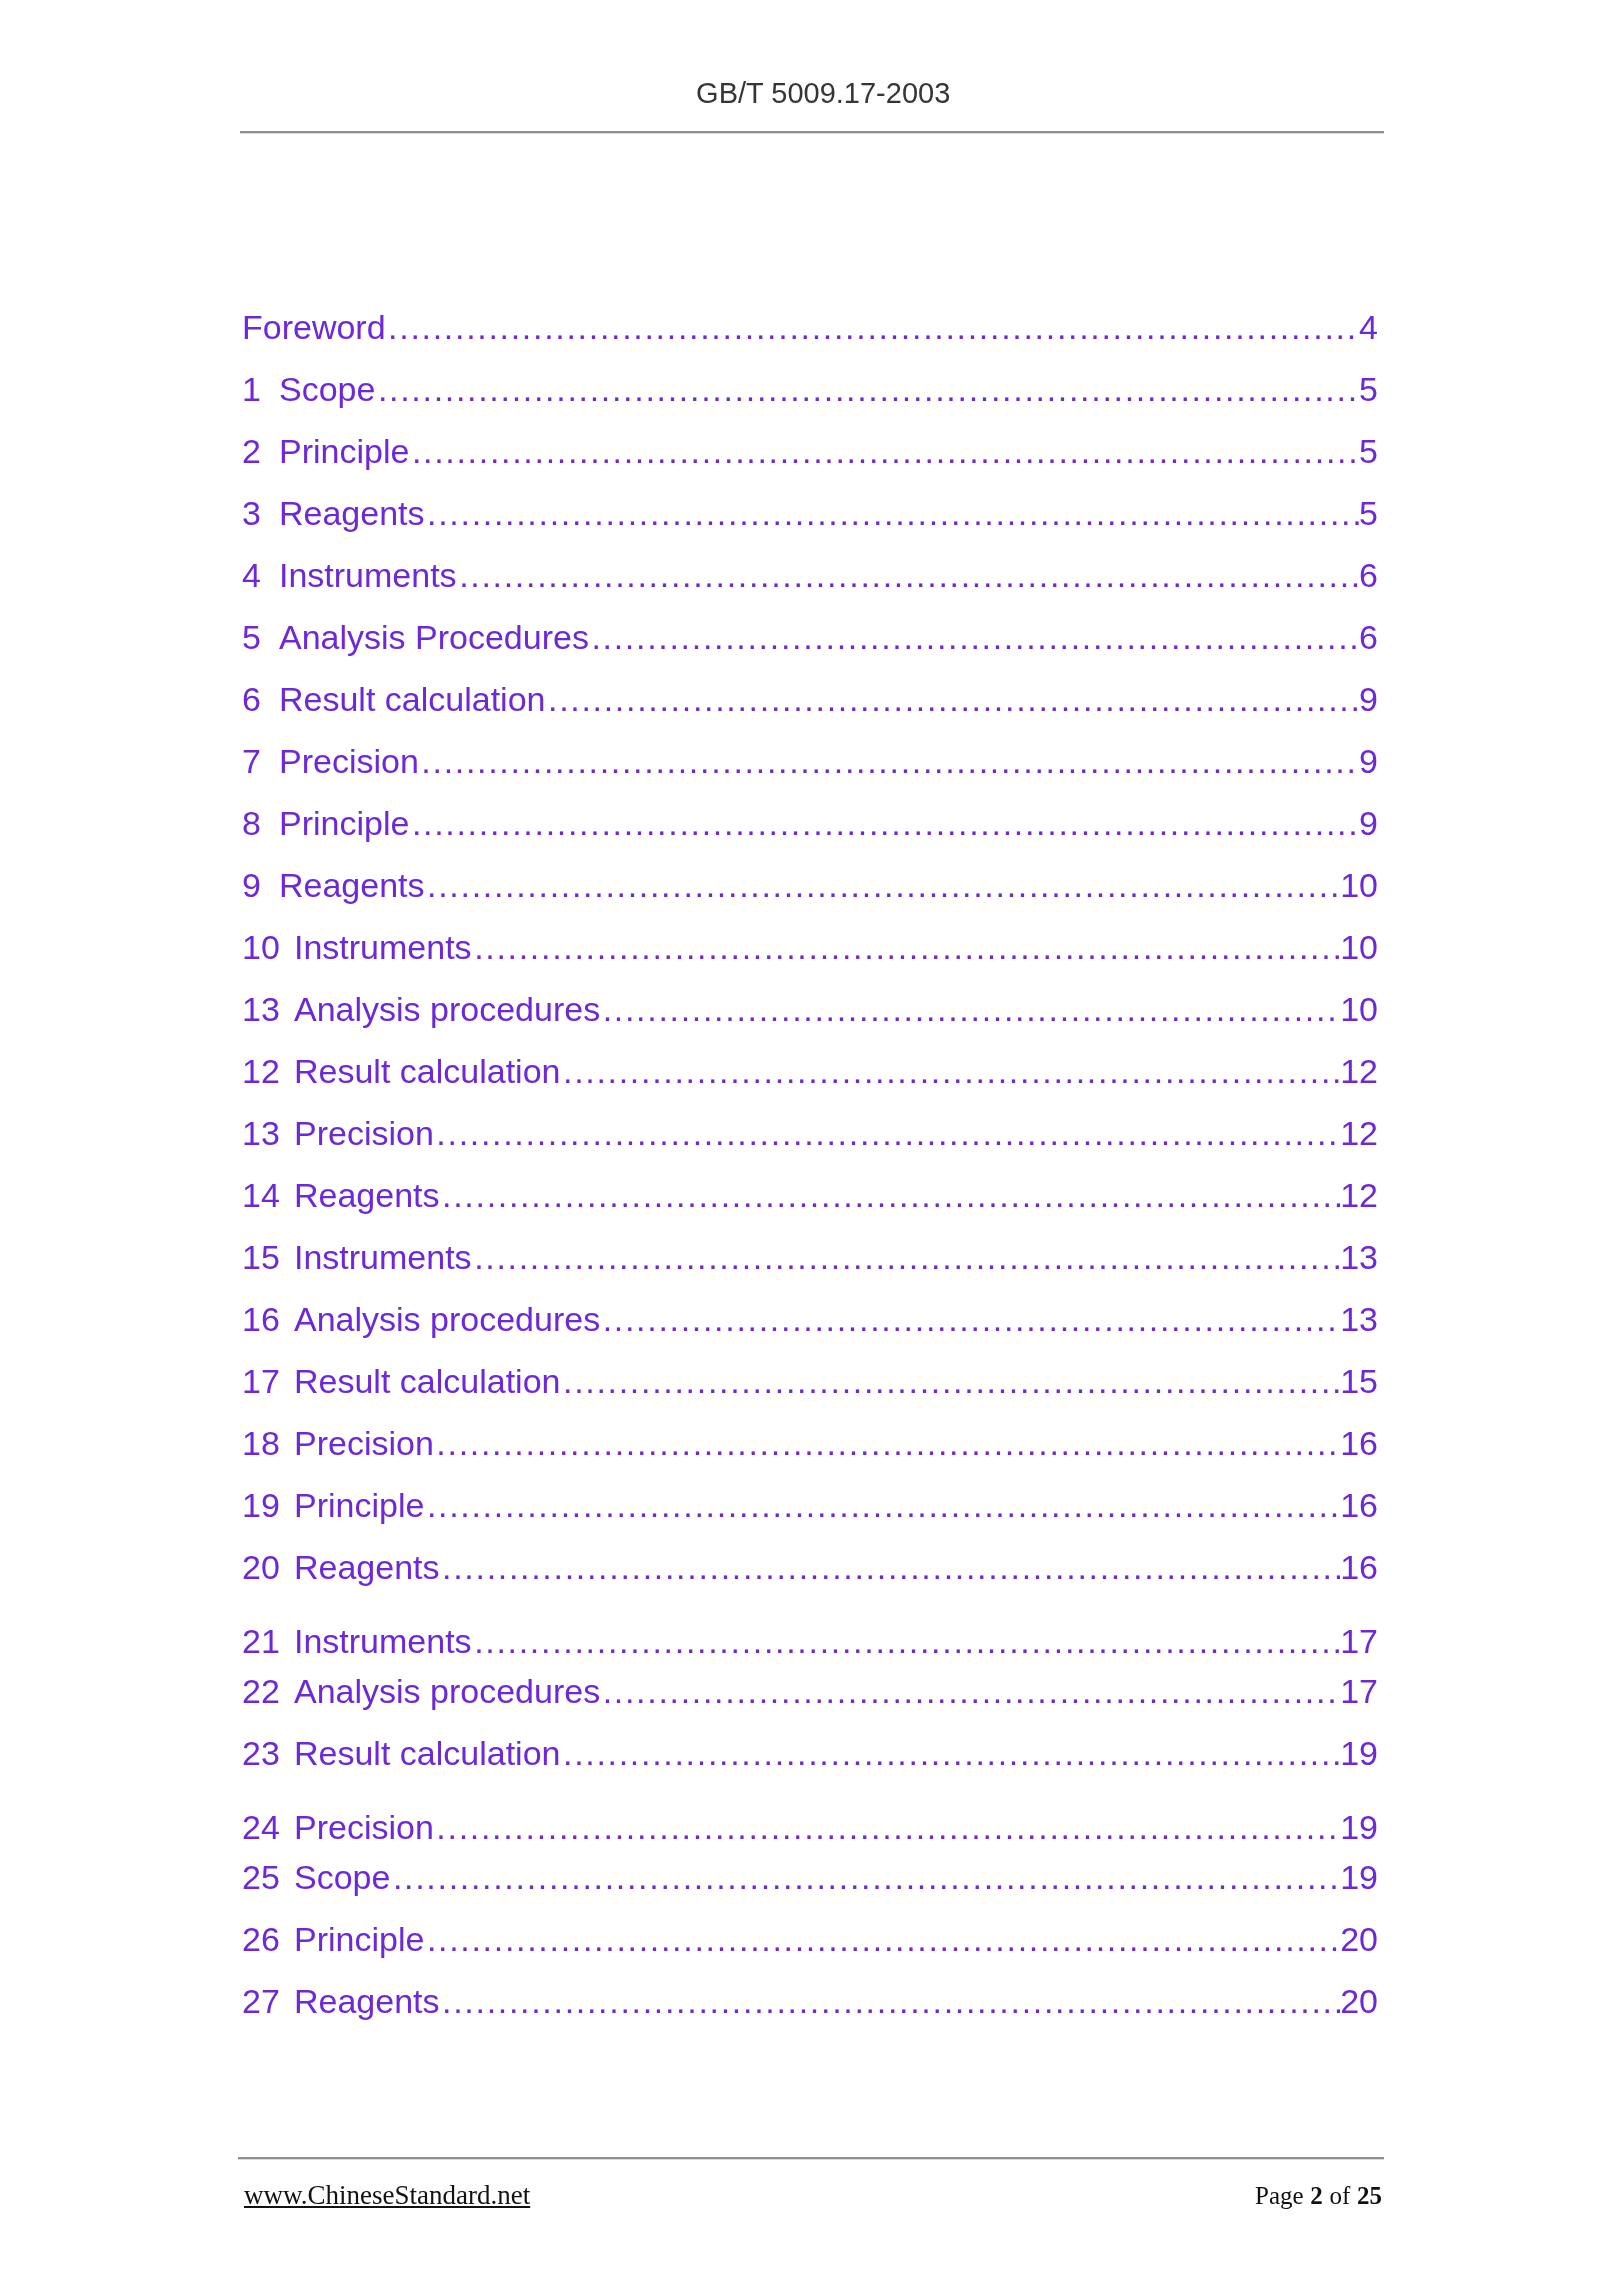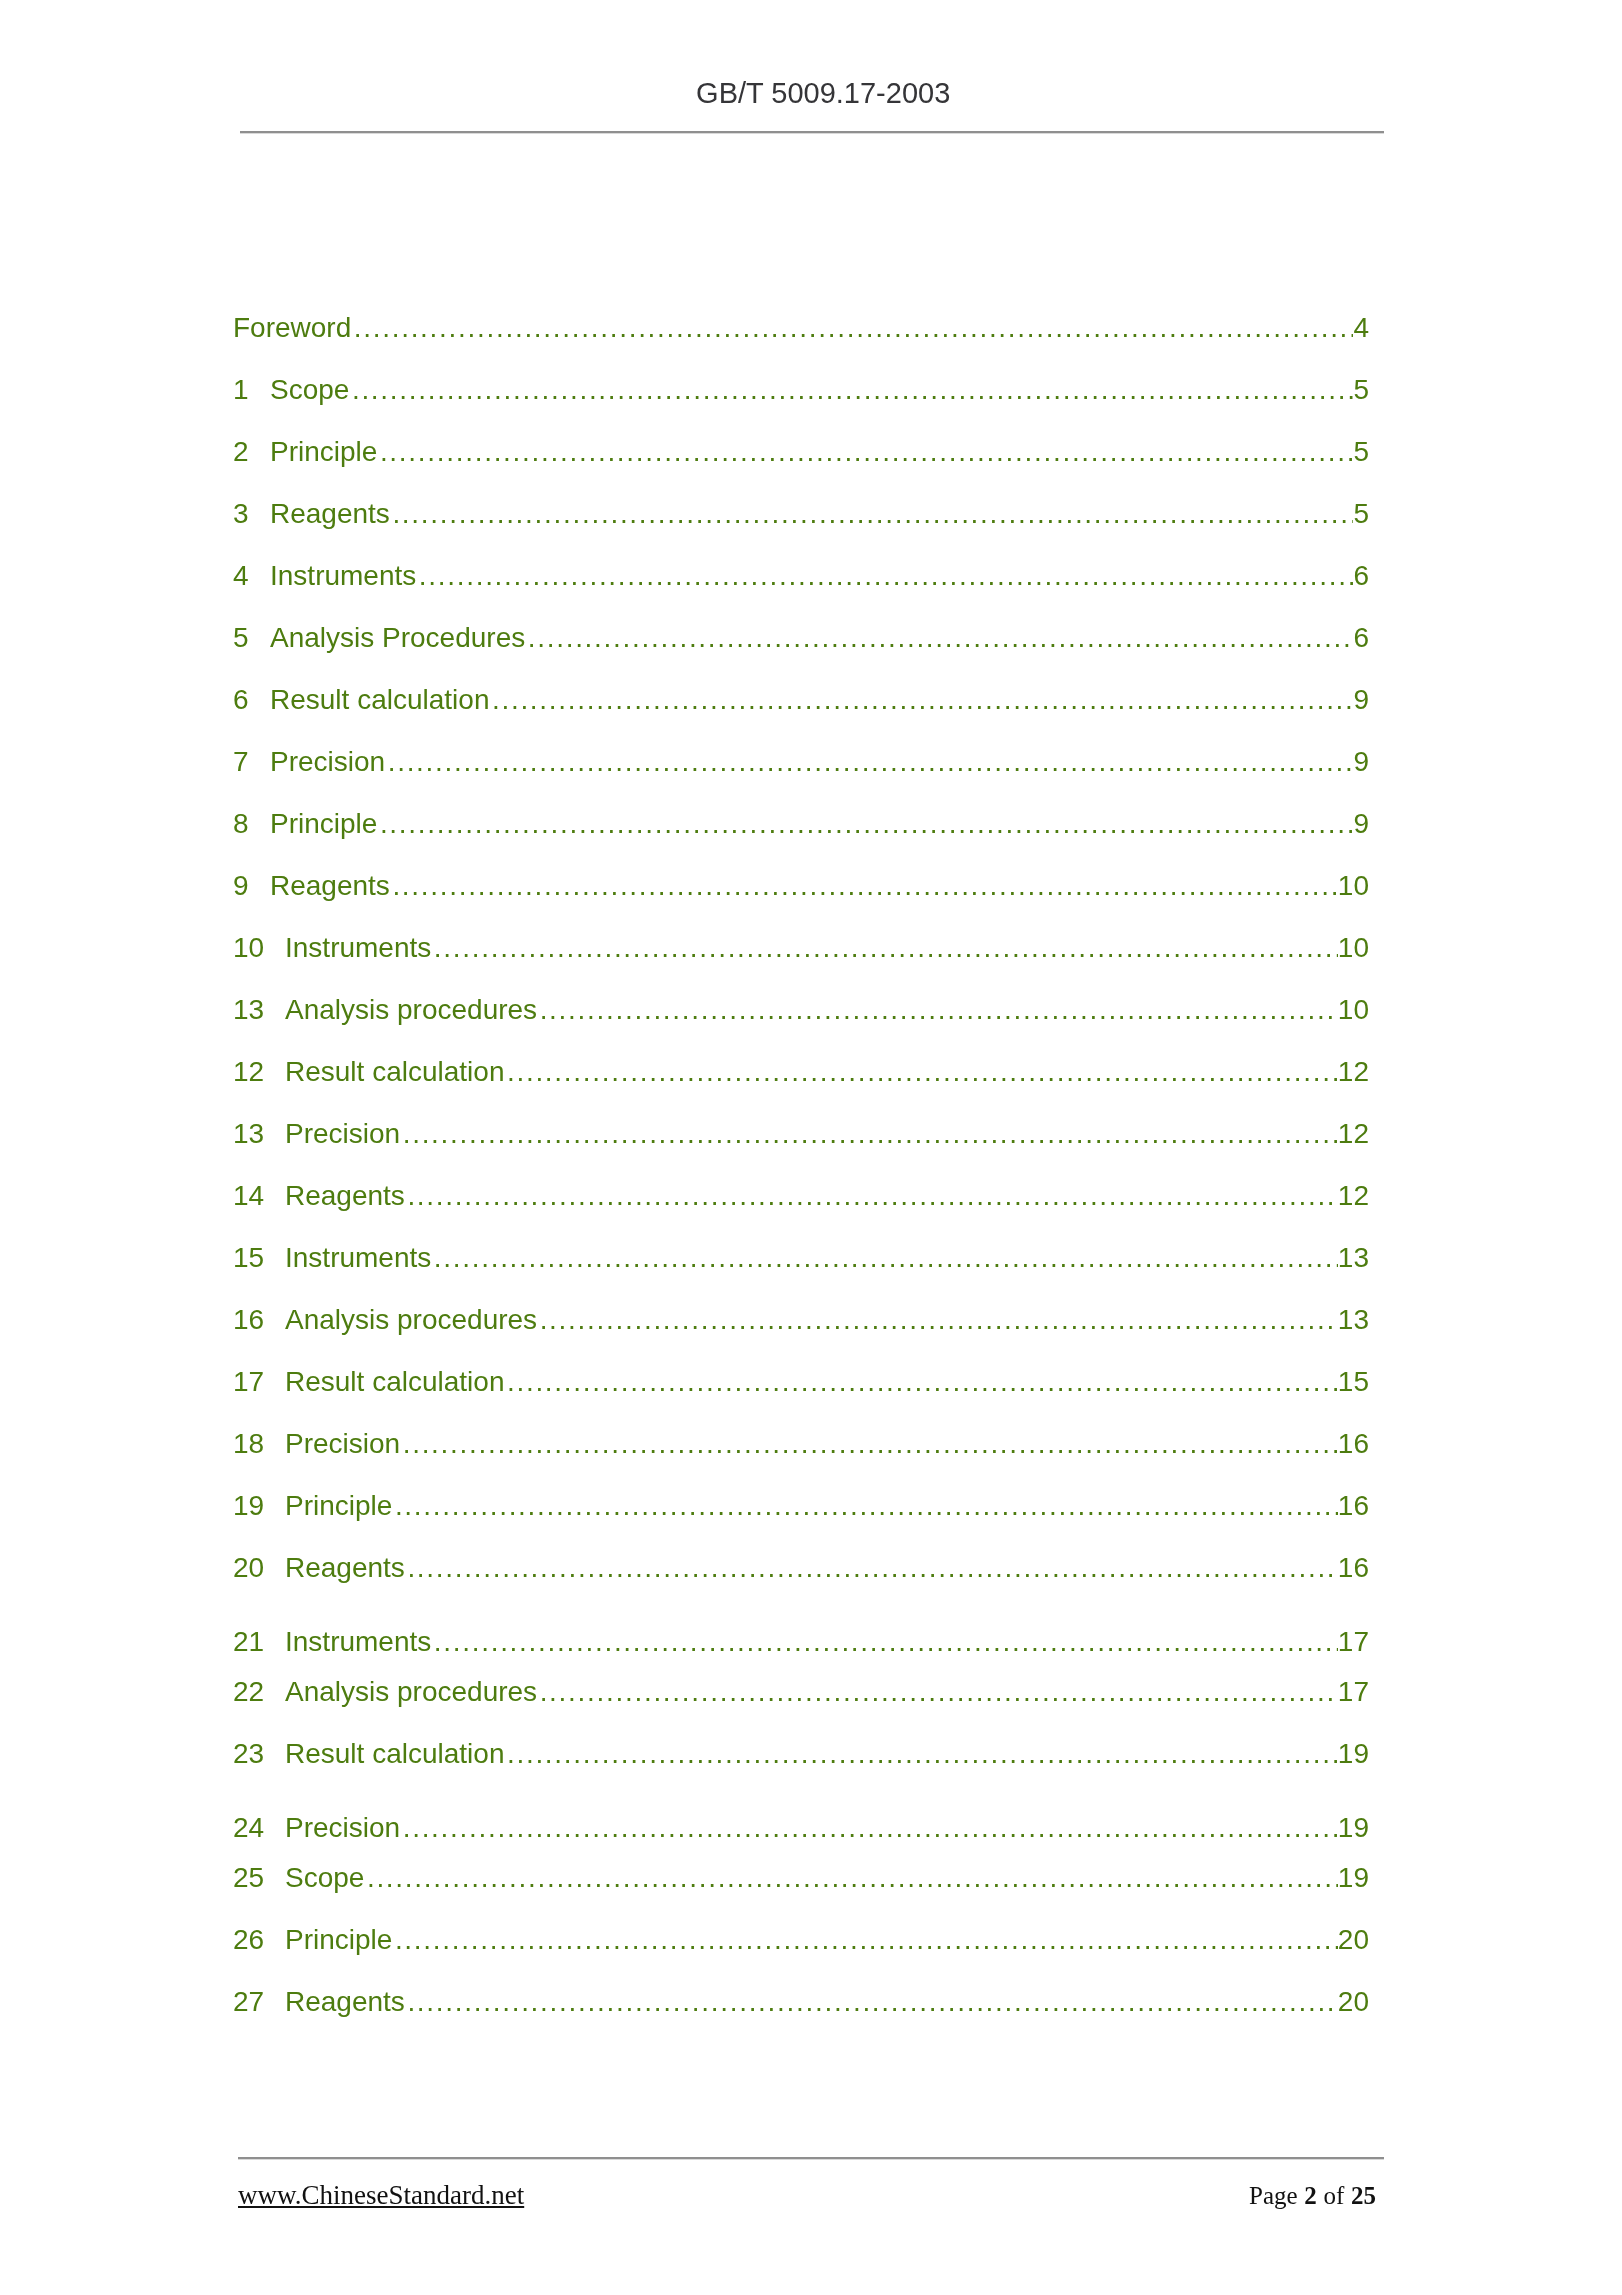--- a/index.html
+++ b/index.html
@@ -39,23 +39,23 @@
   .page-title {
     position: absolute; top: 215px; left: 0; width: 100%;
     text-align: center;
     font-size: 34px; font-weight: bold;
     color: #000000;
     margin: 0;
   }
 
   
   .toc {
-    position: absolute; top: 310px; left: 233px; width: 1136px;
-    color: #4d7c0f;
-    font-size: 28px;
+    position: absolute; top: 310px; left: 242px; width: 1136px;
+    color: #6d28d9;
+    font-size: 34px;
   }
   .toc-row {
     height: 62px;
     display: flex;
     align-items: baseline;
     line-height: 35px;
     white-space: nowrap;
   }
   .toc-row .num { display: inline-block; flex: 0 0 auto; }
   .toc-row .label { flex: 0 0 auto; padding-right: 2.5px; }
@@ -63,21 +63,21 @@
     flex: 1 1 0; min-width: 0;
     overflow: hidden;
     letter-spacing: 1.7px;
     padding-right: 1.7px;
   }
   .toc-row .pagenum { flex: 0 0 auto; text-align: right; }
   .toc-row.bold .num, .toc-row.bold .label { font-weight: normal; }
 
   
   .footer {
-    position: absolute; top: 2180px; left: 238px; width: 1138px;
+    position: absolute; top: 2180px; left: 244px; width: 1138px;
     display: flex; justify-content: space-between; align-items: baseline;
     font-family: "Liberation Serif", serif;
     color: #111111;
   }
   .site-link {
     font-size: 27px;
     color: #111111;
     text-decoration: underline;
     cursor: pointer;
   }

